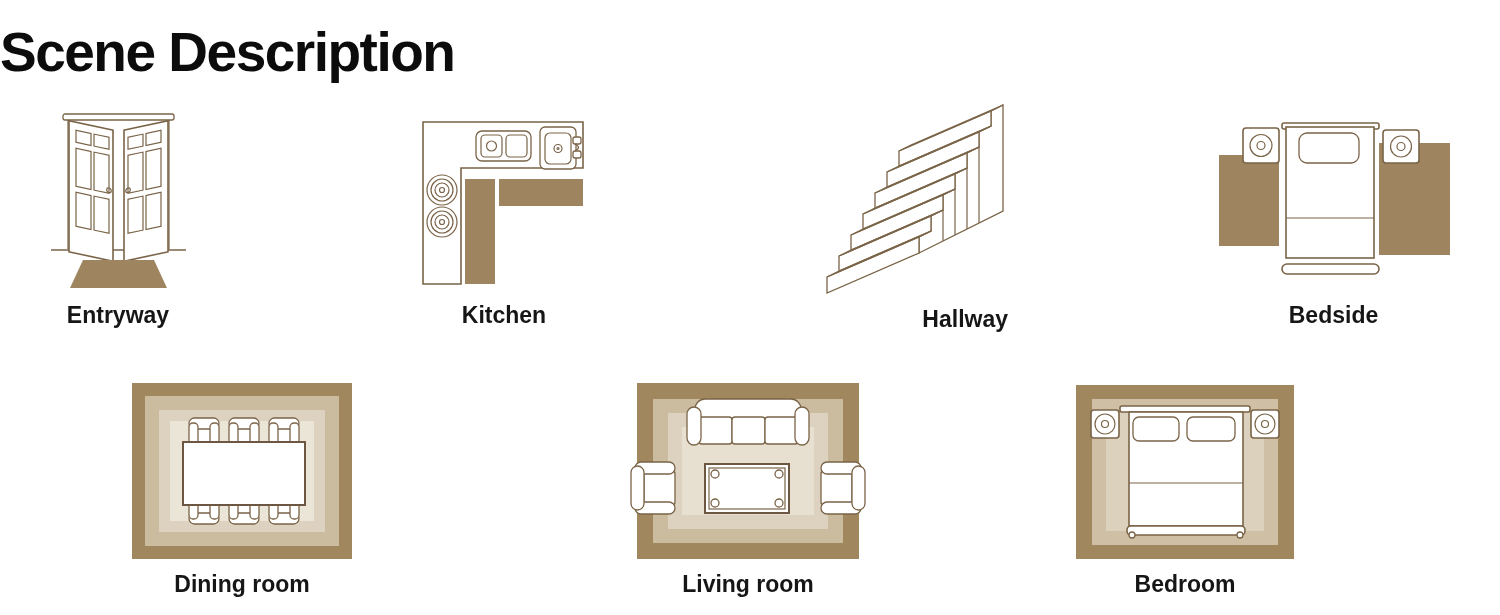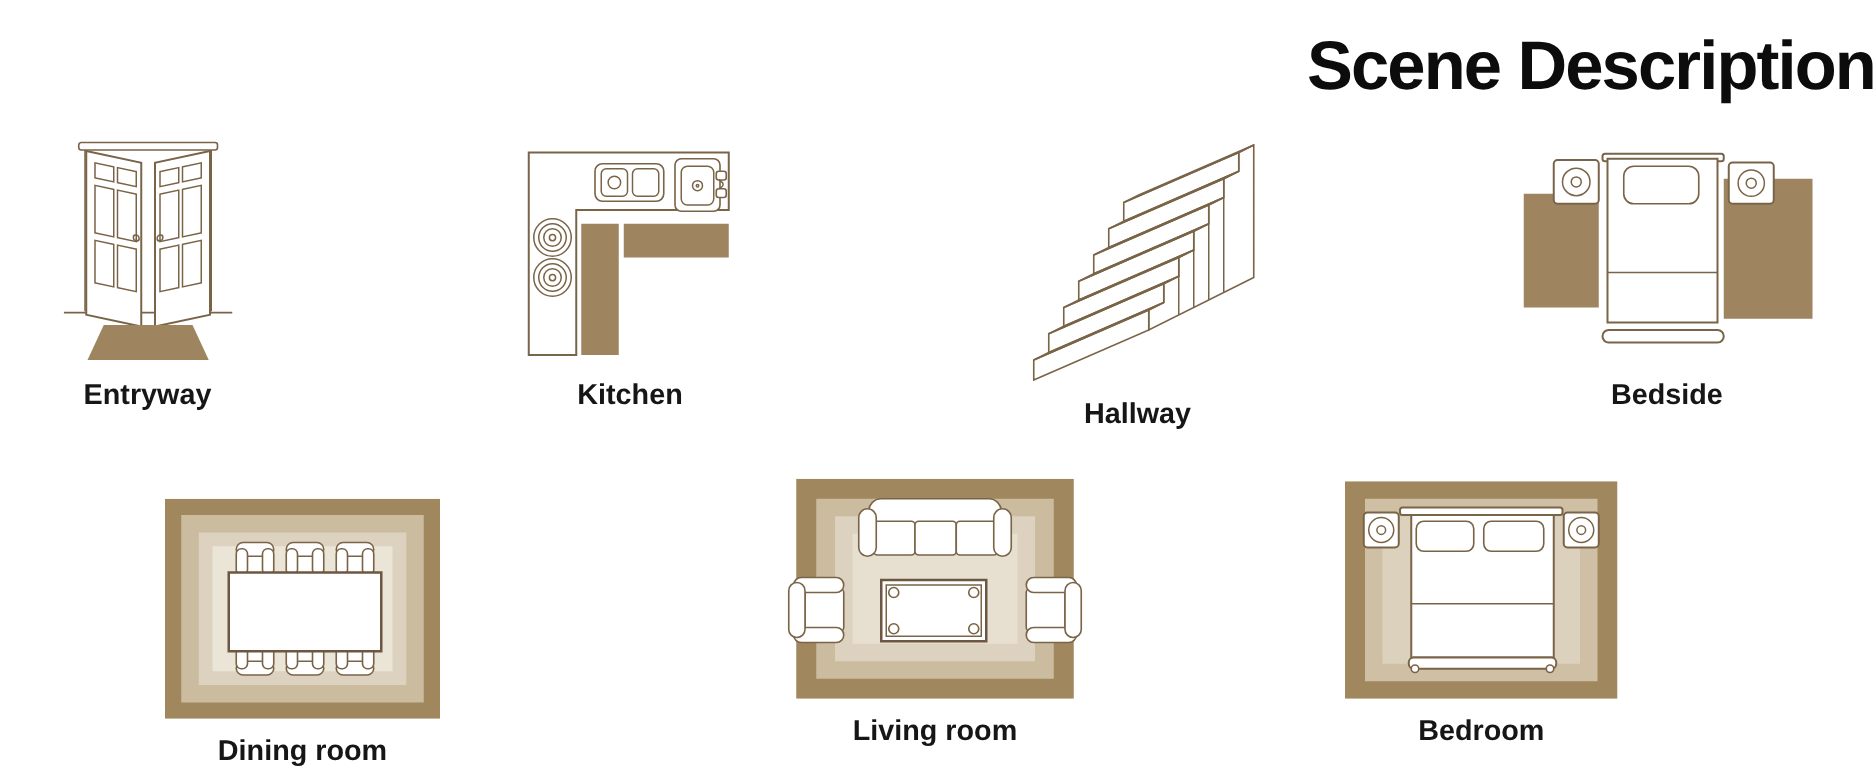--- a/index.html
+++ b/index.html
@@ -1,21 +1,21 @@
 <!DOCTYPE html>
 <html><head>
 <meta charset="utf-8">
 <style>
   html,body{margin:0;padding:0;}
   body{
     width:1500px;height:615px;position:relative;background:#ffffff;
     font-family:"Liberation Sans", sans-serif;overflow:hidden;
   }
   .page-title{
-    position:absolute;top:22px;left:0;width:1500px;text-align:right;
+    position:absolute;top:22px;left:0;width:1500px;text-align:left;
     font-size:55px;font-weight:700;letter-spacing:-1.5px;color:#0c0c0c;line-height:1.1;
   }
   .scene{position:absolute;display:flex;flex-direction:column;align-items:center;font-weight:bold;}
   .art{display:flex;align-items:flex-end;justify-content:center;}
   .row-top .art{height:190px;}
   .row-bottom .art{height:176px;}
   .scene-label{margin-top:12px;font-size:23px;color:#161616;white-space:nowrap;}
   
   .ol{fill:#ffffff;stroke:#7a6448;stroke-width:1.6;}
   .ol2{fill:#ffffff;stroke:#7a6448;stroke-width:1.3;}
@@ -91,21 +91,21 @@
         <circle class="fn2" cx="139" cy="30.5" r="1"></circle>
         <rect class="ol2" x="154" y="19" width="8" height="7" rx="2"></rect>
         <rect class="ol2" x="154" y="33" width="8" height="7" rx="2"></rect>
         <path class="fn2" d="M156,26 q7,3.5 0,7"></path>
       </g>
     </svg>
   </div>
   <div class="scene-label">Kitchen</div>
 </div>
 
-<div class="scene row-top" style="left:812px;top:115px;width:196px;">
+<div class="scene row-top" style="left:812px;top:104px;width:196px;align-items:flex-end;">
   <div class="art">
     <svg width="195" height="190" viewBox="0 0 195 190">
       <polygon class="ol2" points="190,1 178,7 178,22 166,28 166,43 154,49 154,64 142,70 142,85 130,91 130,106 118,112 118,127 106,133 106,149 190,107"></polygon>
       <line class="fn2" x1="130" y1="106" x2="130" y2="137"></line>
       <line class="fn2" x1="142" y1="85" x2="142" y2="131"></line>
       <line class="fn2" x1="154" y1="64" x2="154" y2="125"></line>
       <line class="fn2" x1="166" y1="43" x2="166" y2="119"></line>
       <polygon class="ol2" points="86,47 178,7 178,22 86,62"></polygon>
       <polygon class="ol2" points="74,68 166,28 166,43 74,83"></polygon>
       <polygon class="ol2" points="62,89 154,49 154,64 62,104"></polygon>
@@ -145,21 +145,21 @@
         <rect class="ol" x="70" y="9" width="88" height="131"></rect>
         <rect class="ol2" x="83" y="15" width="60" height="30" rx="8"></rect>
         <line class="fn2" x1="70" y1="100" x2="158" y2="100"></line>
         <rect class="ol" x="66" y="146" width="97" height="10" rx="5"></rect>
       </g>
     </svg>
   </div>
   <div class="scene-label">Bedside</div>
 </div>
 
-<div class="scene row-bottom" style="left:142px;top:399px;width:200px;">
+<div class="scene row-bottom" style="left:142px;top:383px;width:200px;">
   <div class="art">
     <svg width="220" height="176" viewBox="0 0 220 176">
       <rect x="0" y="0" width="220" height="176" fill="#a0875d"></rect>
       <rect x="13" y="13" width="194" height="150" fill="#cbbc9f"></rect>
       <rect x="27" y="27" width="166" height="122" fill="#dcd2bf"></rect>
       <rect x="38" y="38" width="144" height="100" fill="#ebe5d7"></rect>
       <g>
         <g transform="translate(57,35)">
           <rect class="ol2" x="6" y="7" width="18" height="20" rx="3"></rect>
             <rect class="ol2" x="0" y="0" width="30" height="11" rx="5.5"></rect>

